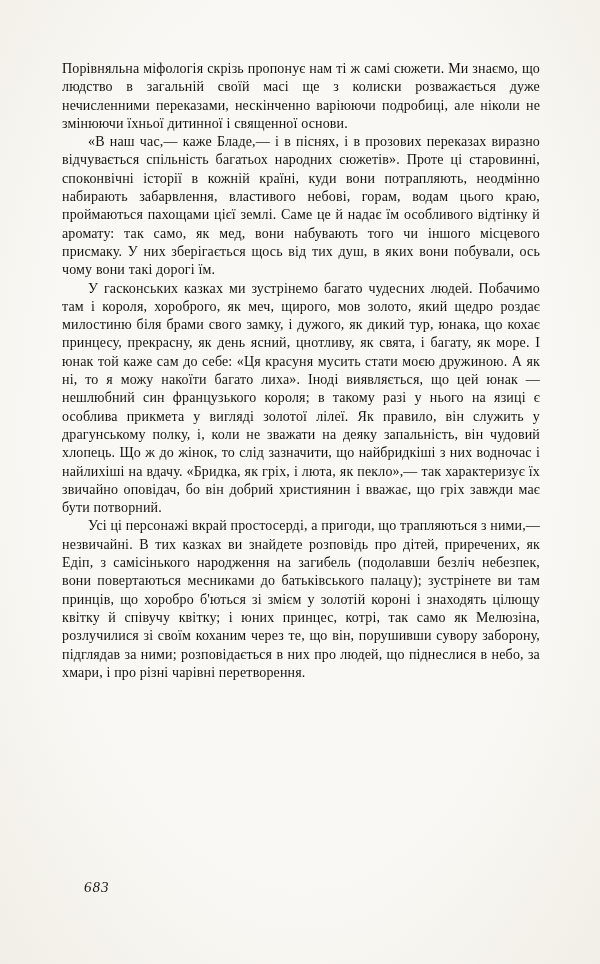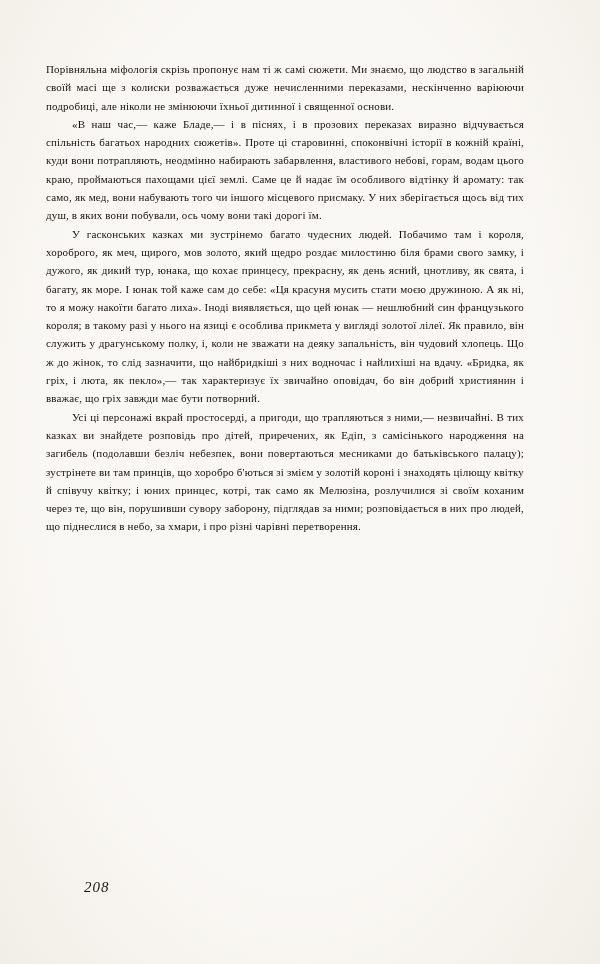--- a/index.html
+++ b/index.html
@@ -17,25 +17,25 @@
     position: relative;
     width: 600px;
     height: 964px;
     box-sizing: border-box;
     background:
       radial-gradient(ellipse at 50% 45%, #faf8f4 60%, #f1eee7 100%);
   }
   .text-block {
     position: absolute;
     top: 60px;
-    left: 46px;
+    left: 62px;
     width: 478px;
     text-align: justify;
     color: #17130f;
-    font-size: 11px;
+    font-size: 14px;
     line-height: 18.3px;
     letter-spacing: 0.15px;
     text-rendering: optimizeLegibility;
   }
   .para {
     margin: 0;
     text-indent: 26px;
     hyphens: auto;
     -webkit-hyphens: auto;
   }
@@ -55,14 +55,14 @@
 </head>
 <body>
 
 <div class="scan-page">
   <div class="text-block">
     <p class="para no-indent">Порівняльна міфологія скрізь пропонує нам ті ж самі сюжети. Ми знаємо, що людство в загальній своїй масі ще з колиски розважається дуже нечисленними переказами, нескінченно варіюючи подробиці, але ніколи не змінюючи їхньої дитинної і священної основи.</p>
     <p class="para">«В наш час,— каже Бладе,— і в піснях, і в прозових переказах виразно відчувається спільність багатьох народних сюжетів». Проте ці старовинні, споконвічні історії в кожній країні, куди вони потрапляють, неодмінно набирають забарвлення, властивого небові, горам, водам цього краю, проймаються пахощами цієї землі. Саме це й надає їм особливого відтінку й аромату: так само, як мед, вони набувають того чи іншого місцевого присмаку. У них зберігається щось від тих душ, в яких вони побували, ось чому вони такі дорогі їм.</p>
     <p class="para">У гасконських казках ми зустрінемо багато чудесних людей. Побачимо там і короля, хороброго, як меч, щирого, мов золото, який щедро роздає милостиню біля брами свого замку, і дужого, як дикий тур, юнака, що кохає принцесу, прекрасну, як день ясний, цнотливу, як свята, і багату, як море. І юнак той каже сам до себе: «Ця красуня мусить стати моєю дружиною. А як ні, то я можу накоїти багато лиха». Іноді виявляється, що цей юнак — нешлюбний син французького короля; в такому разі у нього на язиці є особлива прикмета у вигляді золотої лілеї. Як правило, він служить у драгунському полку, і, коли не зважати на деяку запальність, він чудовий хлопець. Що ж до жінок, то слід зазначити, що найбридкіші з них водночас і найлихіші на вдачу. «Бридка, як гріх, і люта, як пекло»,— так характеризує їх звичайно оповідач, бо він добрий християнин і вважає, що гріх завжди має бути потворний.</p>
     <p class="para">Усі ці персонажі вкрай простосерді, а пригоди, що трапляються з ними,— незвичайні. В тих казках ви знайдете розповідь про дітей, приречених, як Едіп, з самісінького народження на загибель (подолавши безліч небезпек, вони повертаються месниками до батьківського палацу); зустрінете ви там принців, що хоробро б'ються зі змієм у золотій короні і знаходять цілющу квітку й співучу квітку; і юних принцес, котрі, так само як Мелюзіна, розлучилися зі своїм коханим через те, що він, порушивши сувору заборону, підглядав за ними; розповідається в них про людей, що піднеслися в небо, за хмари, і про різні чарівні перетворення.</p>
   </div>
-  <div class="page-number">208</div>
+  <div class="page-number">683</div>
 </div>
 
 </body></html>

